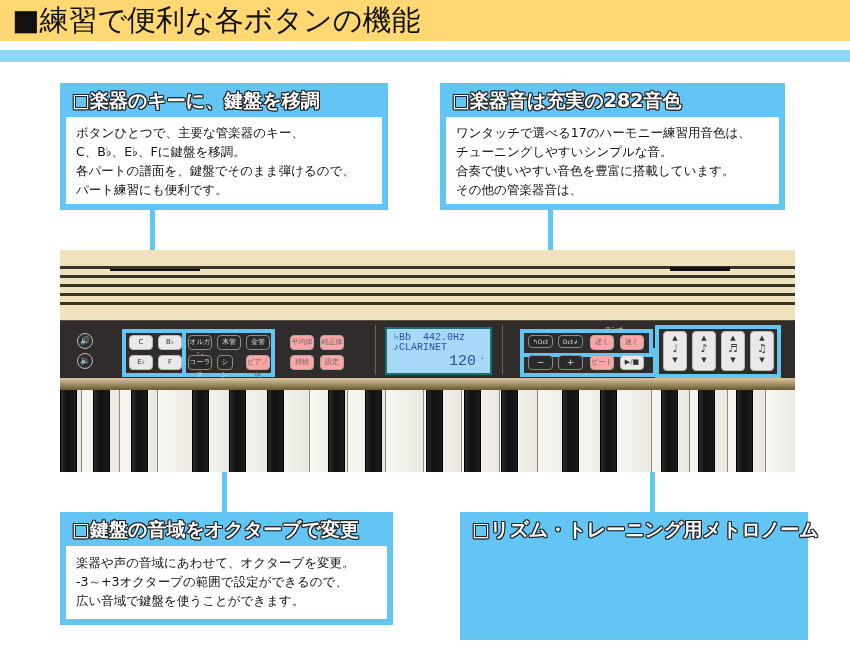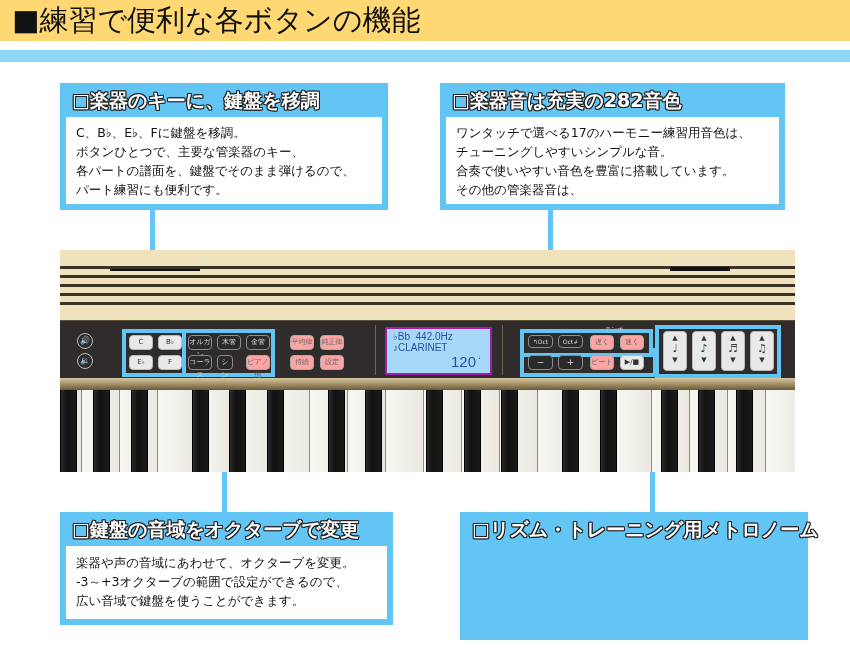--- a/index.html
+++ b/index.html
@@ -29,21 +29,21 @@
   .wkey { position: absolute; top: 0; height: 82px; border-right: 1px solid #8e8a80; background: linear-gradient(90deg, #f8f7f2, #eae8e0); }
   .bkey { position: absolute; top: 0; width: 17px; height: 82px; background: linear-gradient(90deg, #2a2a2a, #111 40%, #1b1b1b); border-left: 1px solid #000; border-right: 1px solid #000; }
 
   .btn { position: absolute; border-radius: 4px; font-size: 7px; text-align: center; color: #333; }
   .btn.light { background: #e9e9e9; border: 1px solid #bbb; }
   .btn.dark { background: #2a2a2a; border: 1px solid #8c8c8c; color: #ddd; }
   .btn.grey { background: #fca5a5; border: 1px solid #aaa; color: #666; }
   .round { position: absolute; width: 16px; height: 16px; border-radius: 50%; border: 1px solid #bbb; color: #ddd; font-size: 8px; line-height: 14px; text-align: center; }
   .hl { position: absolute; border: 4px solid #62C5F3; }
 
-  .lcd { position: absolute; left: 325px; top: 6px; width: 107px; height: 48px; background: #A8D8F8; border: 2px solid #a21caf; font-family: Liberation Sans, sans-serif; color: #2650a0; }
+  .lcd { position: absolute; left: 325px; top: 6px; width: 107px; height: 48px; background: #A8D8F8; border: 2px solid #0f766e; font-family: Liberation Mono, monospace; color: #2650a0; }
   .lcd .l1 { position: absolute; left: 6px; top: 2px; font-size: 10px; white-space: pre; }
   .lcd .l2 { position: absolute; left: 6px; top: 13px; font-size: 10px; white-space: pre; }
   .lcd .tempo { position: absolute; right: 14px; top: 24px; font-size: 15px; }
   .lcd .note { position: absolute; right: 5px; top: 24px; font-size: 7px; }
 
   .small-label { position: absolute; font-size: 6px; color: #ccc; white-space: nowrap; }
   .arrow { display:block; font-size: 7px; line-height: 8px; color: #333; }
 </style>
 </head>
 <body>
@@ -176,22 +176,22 @@
     <div class="bkey" style="left:540px;"></div>
     <div class="bkey" style="left:601px;"></div>
     <div class="bkey" style="left:638px;"></div>
     <div class="bkey" style="left:676px;"></div>
   </div>
 </div>
 
 <div class="callout" style="left:60px; top:83px; width:328px; height:127px;">
   <div class="head">□楽器のキーに、鍵盤を移調</div>
   <div class="body" style="height:87px;">
+    <div>ボタンひとつで、主要な管楽器のキー、</div>
     <div>C、B♭、E♭、Fに鍵盤を移調。</div>
-    <div>ボタンひとつで、主要な管楽器のキー、</div>
     <div>各パートの譜面を、鍵盤でそのまま弾けるので、</div>
     <div>パート練習にも便利です。</div>
   </div>
 </div>
 
 <div class="callout" style="left:440px; top:83px; width:345px; height:127px;">
   <div class="head">□楽器音は充実の282音色</div>
   <div class="body" style="height:87px;">
     <div>ワンタッチで選べる17のハーモニー練習用音色は、</div>
     <div>チューニングしやすいシンプルな音。</div>

